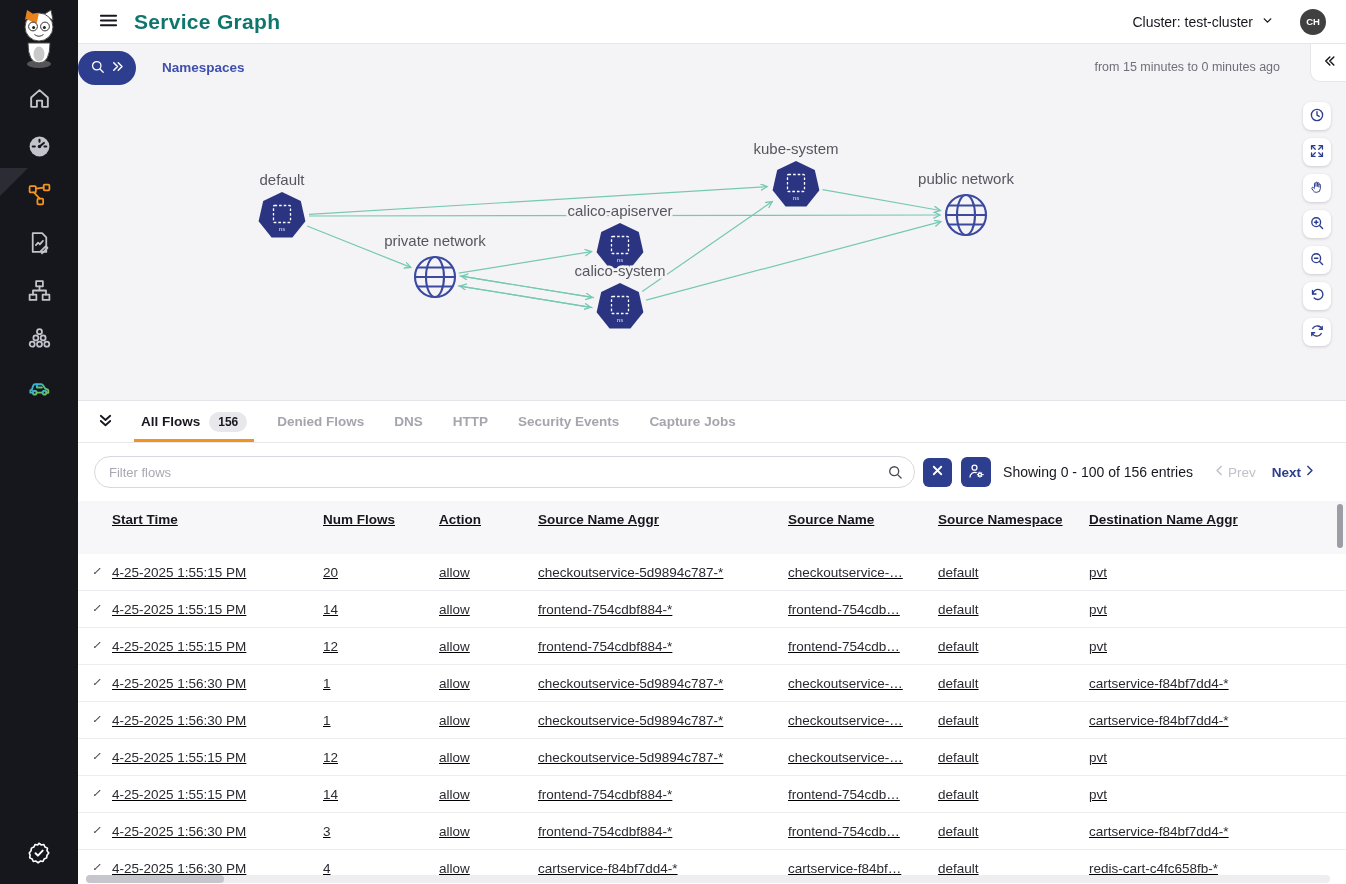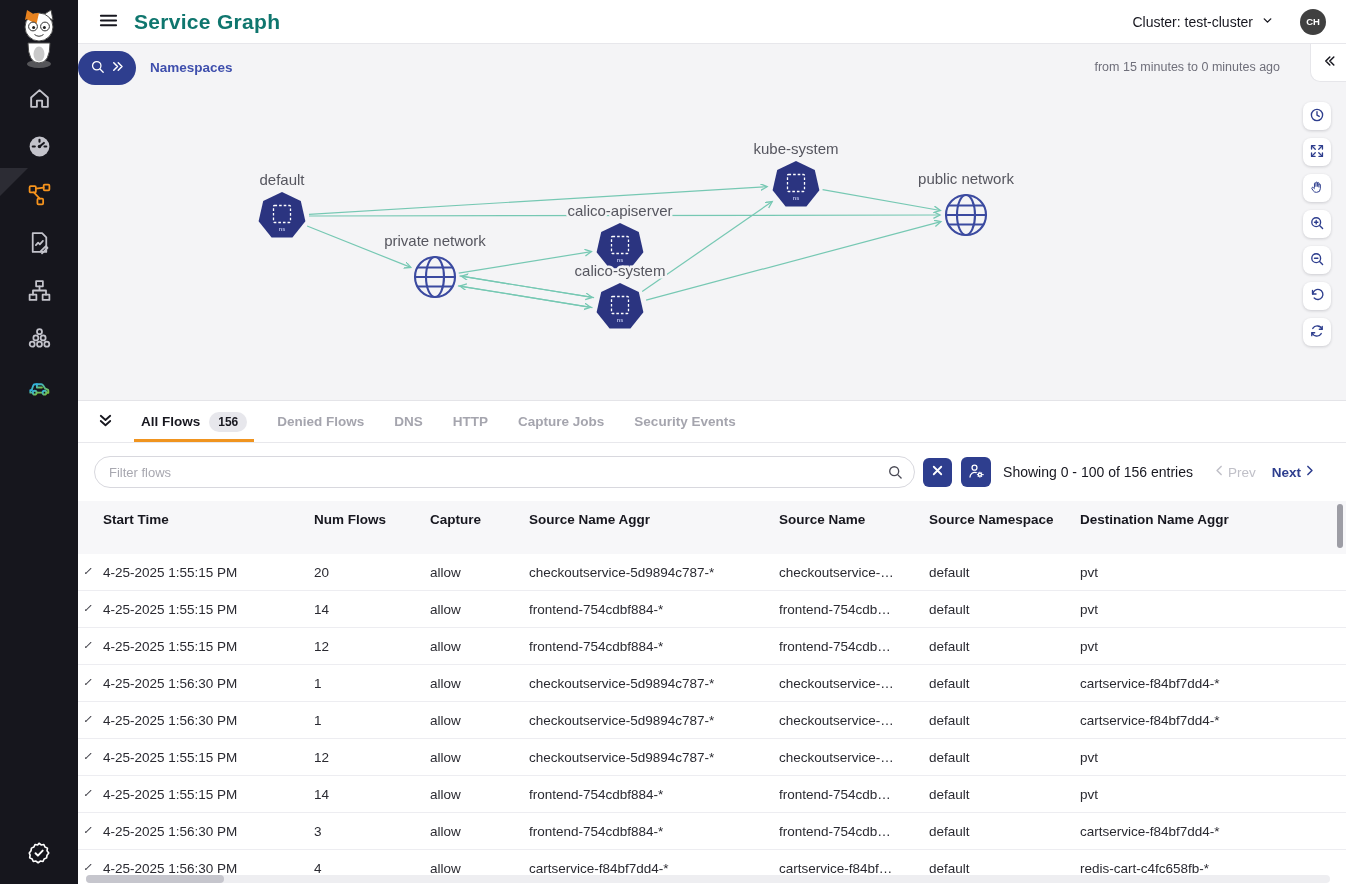--- a/index.html
+++ b/index.html
@@ -27,21 +27,21 @@
   .page-title { margin-left:14px; font-size:21px; font-weight:700; color:#0f766e; letter-spacing:.3px; }
   .header-right { margin-left:auto; display:flex; align-items:center; gap:26px; margin-right:20px; }
   .cluster-sel { display:flex; align-items:center; gap:8px; font-size:14px; color:#17171f; cursor:pointer; }
   .cluster-sel svg { width:13px; height:13px; color:#17171f; }
   .avatar { width:26px; height:26px; border-radius:50%; background:#404040; color:#fff; font-size:9.5px;
             font-weight:700; display:flex; align-items:center; justify-content:center; cursor:pointer; }
 
   
   .content { position:absolute; left:78px; top:44px; width:1268px; height:840px; background:#f4f4f6; }
 
-  .crumb-row { position:absolute; left:0; top:0; width:1268px; height:46px; display:flex; align-items:center; z-index:10; }
+  .crumb-row { position:absolute; left:0; top:0; width:1268px; height:46px; display:flex; align-items:center; z-index:10;gap:12px; }
   .search-pill { width:58px; height:34px; margin-top:2px; background:#2e3e8e; border-radius:17px;
                  display:flex; align-items:center; justify-content:center; gap:5px; color:#fff; cursor:pointer; }
   .search-pill svg { width:15px; height:15px; }
   .crumb { margin-left:14px; font-size:13.5px; font-weight:600; color:#3f4fad; cursor:pointer; }
   .time-range { margin-left:auto; margin-right:66px; font-size:12.5px; color:#6f6f7a; }
   .collapse-btn { position:absolute; right:0; top:0; width:36px; height:38px; background:#fff;
                   border:1px solid #e6e6ea; border-top:none; border-right:none; border-radius:0 0 0 10px;
                   display:flex; align-items:center; justify-content:center; color:#17171f; cursor:pointer; }
   .collapse-btn svg { width:16px; height:16px; }
 
@@ -75,21 +75,21 @@
   .btn-clear { margin-left:8px; }
   .btn-settings { margin-left:9px; width:30px; height:30px; }
   .btn-settings svg { width:18px; height:18px; }
   .pager { margin-left:auto; display:flex; align-items:center; }
   .showing { font-size:14px; color:#17171f; }
   .prev { margin-left:20px; display:flex; align-items:center; gap:2px; font-size:13.5px; color:#c0c0c8; cursor:default; }
   .next { margin-left:16px; margin-right:14px; display:flex; align-items:center; gap:2px; font-size:13.5px;
           font-weight:600; color:#2e3e8e; cursor:pointer; }
   .prev svg,.next svg { width:13px; height:13px; }
 
-  .grid-cols { display:grid; grid-template-columns:18px 211px 116px 99px 250px 150px 151px minmax(0,1fr); padding-left:7px; }
+  .grid-cols { display:grid; grid-template-columns:18px 211px 116px 99px 250px 150px 151px minmax(0,1fr); padding-left:16px;text-decoration:underline; }
   .thead { height:53px; background:#f7f7f9; align-items:start; padding-top:11px; }
   .th { font-size:13.5px; font-weight:700; color:#17171f; padding-right:14px; line-height:1.2; }
   .tbody { height:331px; overflow:hidden; }
   .trow { height:37px; border-bottom:1px solid #ededf1; align-items:center; background:#fff; cursor:pointer; }
   .td { font-size:13.5px; color:#2a2a31; white-space:nowrap; overflow:hidden; padding-right:14px; }
   .chev { display:inline-block; width:8px; height:8px; border-right:1.8px solid #3f3f47; border-bottom:1.8px solid #3f3f47;
           transform:rotate(45deg) translate(-1px,-1px); }
   .c-chev { display:flex; justify-content:flex-start; align-items:center; padding-left:2px; }
 
   .hscroll { position:absolute; left:8px; bottom:1px; width:1244px; height:8px; background:#eeeef1; border-radius:4px; }
@@ -355,24 +355,24 @@
             <div class="tab">
               <span>Denied Flows</span>
             </div>
             <div class="tab">
               <span>DNS</span>
             </div>
             <div class="tab">
               <span>HTTP</span>
             </div>
             <div class="tab">
+              <span>Security Events</span>
+            </div>
+            <div class="tab">
               <span>Capture Jobs</span>
-            </div>
-            <div class="tab">
-              <span>Security Events</span>
             </div>
           </div>
       </div>
 
       <div class="filter-row">
         <div class="filter-wrap">
           <input class="filter-input" type="text" placeholder="Filter flows" style="">
           <span class="filter-search-ic"><svg viewBox="0 0 20 20" fill="none" stroke="currentColor" stroke-width="1.7" stroke-linecap="round" stroke-linejoin="round">
                 <circle cx="9" cy="9" r="5.6"></circle>
                 <path d="M13.3 13.3L17.6 17.6"></path>
@@ -405,21 +405,21 @@
                   <path d="M6 3l5 5-5 5" stroke-width="1.9"></path>
                 </svg></span>
           </span>
         </div>
       </div>
 
       <div class="thead grid-cols">
           <div class="c-chev"></div>
           <div class="th">Start Time</div>
           <div class="th">Num Flows</div>
-          <div class="th">Capture</div>
+          <div class="th">Action</div>
           <div class="th">Source Name Aggr</div>
           <div class="th">Source Name</div>
           <div class="th">Source Namespace</div>
           <div class="th">Destination Name Aggr</div>
         </div>
       <div class="tbody">
           <div class="trow grid-cols">
             <div class="td c-chev">
               <span class="chev"></span>
             </div>

